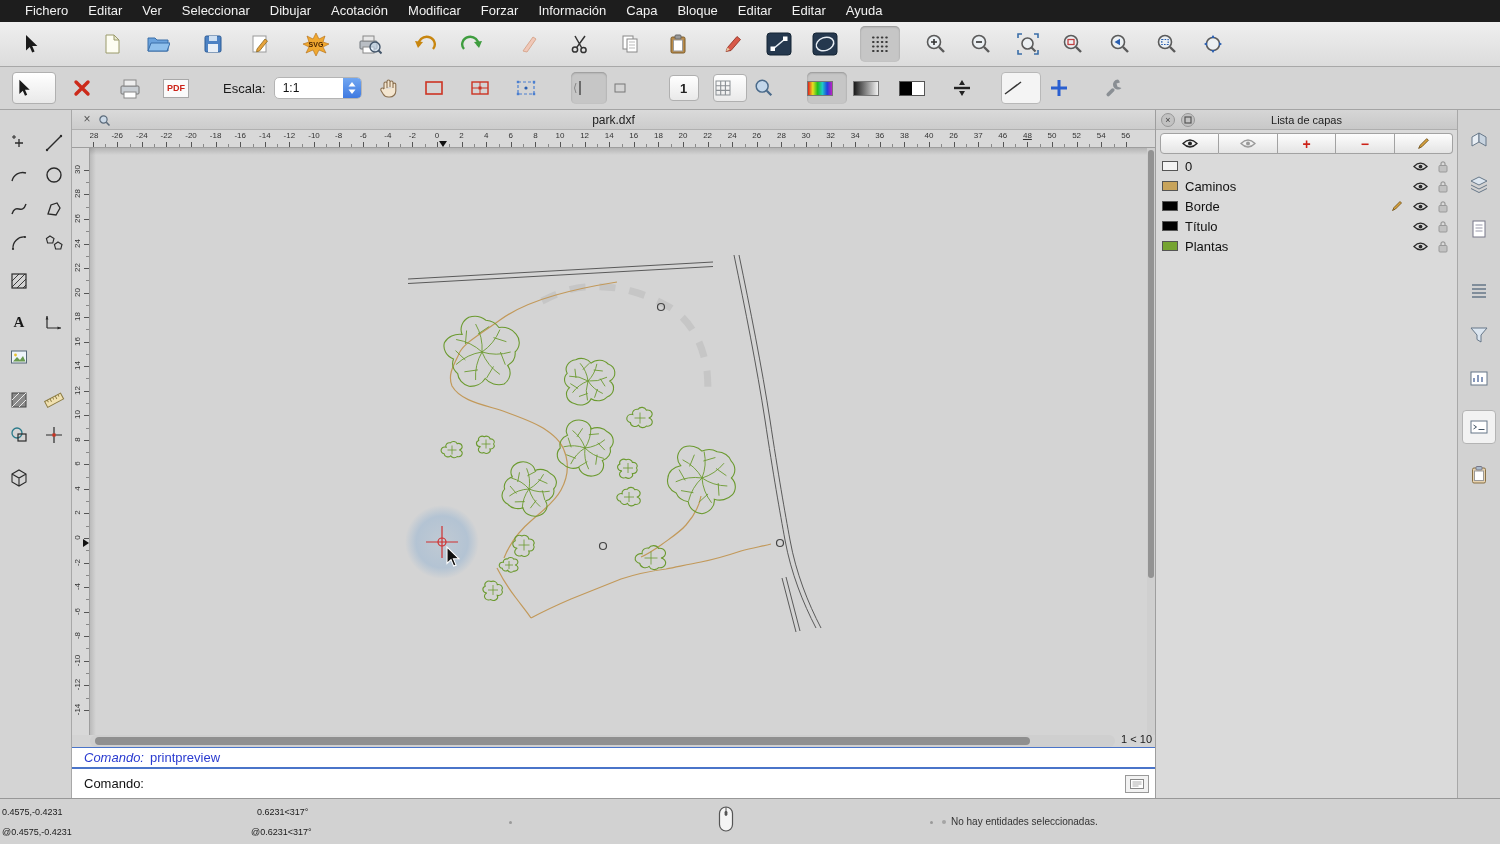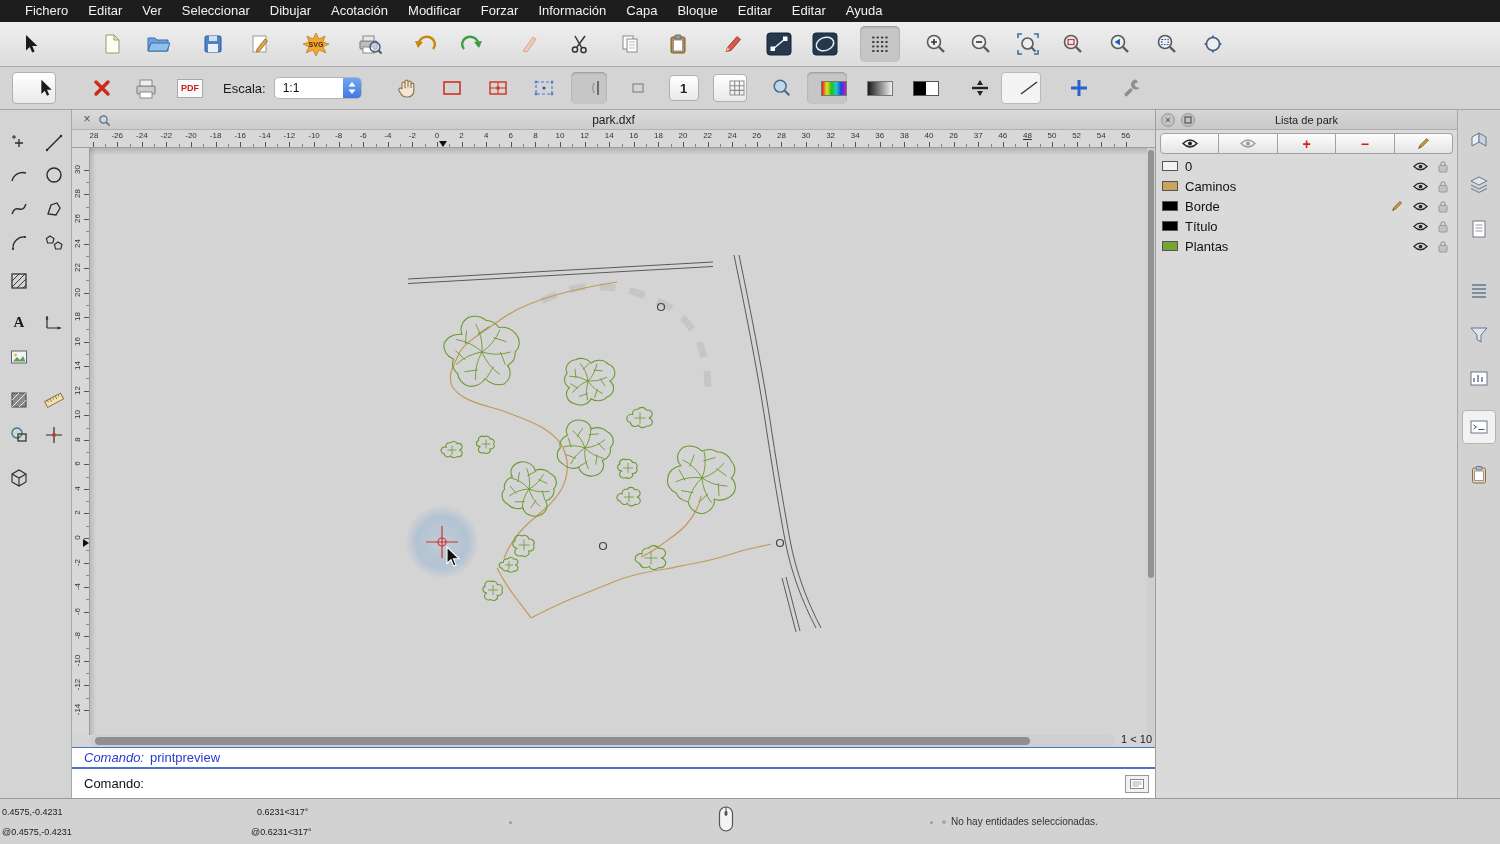--- a/index.html
+++ b/index.html
@@ -12,21 +12,21 @@
   .menu-item { color:#f2f2f2; font-size:13px; padding:0 10px; line-height:22px; }
 
   
   .toolbar1 { position:absolute; left:0; top:22px; width:1500px; height:45px;
               background:linear-gradient(#efefef,#dcdcdc); border-bottom:1px solid #a8a8a8;
               display:flex; align-items:center; padding-left:10px; }
   .toolbar2 { position:absolute; left:0; top:67px; width:1500px; height:43px;
               background:#d4d4d4; border-bottom:1px solid #a4a4a4;
               display:flex; align-items:center; padding-left:12px; }
   .tb  { width:40px; height:36px; flex:none; display:flex; align-items:center; justify-content:center; }
-  .tb2 { width:40px; height:32px; flex:none; display:flex; align-items:center; justify-content:flex-end; }
+  .tb2 { width:40px; height:32px; flex:none; display:flex; align-items:center; justify-content:flex-start; }
   .pressed  { background:#c6c6c6; border-radius:5px; box-shadow:inset 0 1px 2px rgba(0,0,0,0.25); }
   .raised   { background:linear-gradient(#ffffff,#e9e9e9); border:1px solid #b0b0b0; border-radius:4px; }
   .pressed-light { background:#f4f4f4; border:1px solid #b8b8b8; border-radius:4px; }
   .lbl { font-size:13px; color:#1a1a1a; }
   .scale-group { display:flex; align-items:center; gap:8px; flex:none; }
   .scale-select { width:88px; height:22px; background:#fff; border:1px solid #b4b4b4; border-radius:5px;
                   display:flex; align-items:center; overflow:hidden; }
   .scale-select .val { flex:1; font-size:12px; padding-left:8px; color:#111; }
   .scale-select .stepper { width:18px; height:22px; background:linear-gradient(#74a9f2,#3c77e0);
                   display:flex; align-items:center; justify-content:center; }
@@ -839,21 +839,21 @@
   </div>
 
   <div class="layer-panel">
     <div class="lp-header">
       <span class="lp-hbtn" style="left:5px">×</span>
       <span class="lp-hbtn" style="left:25px">
           <svg width="8" height="8" viewBox="0 0 8 8">
             <rect x="1" y="1" width="6" height="6" fill="none" stroke="#555" stroke-width="1.2"></rect>
           </svg>
         </span>
-      <div class="lp-title">Lista de park</div>
+      <div class="lp-title">Lista de capas</div>
     </div>
     <div class="lp-toolbar">
       <div class="lp-btn">
           <svg width="16" height="11" viewBox="0 0 16 11">
             <path d="M1,5.5 Q8,-1.5 15,5.5 Q8,12.5 1,5.5 Z" fill="none" stroke="#222" stroke-width="1.3"></path>
             <circle cx="8" cy="5.5" r="2" fill="#222"></circle>
           </svg>
         </div>
       <div class="lp-btn">
           <svg width="16" height="11" viewBox="0 0 16 11">

